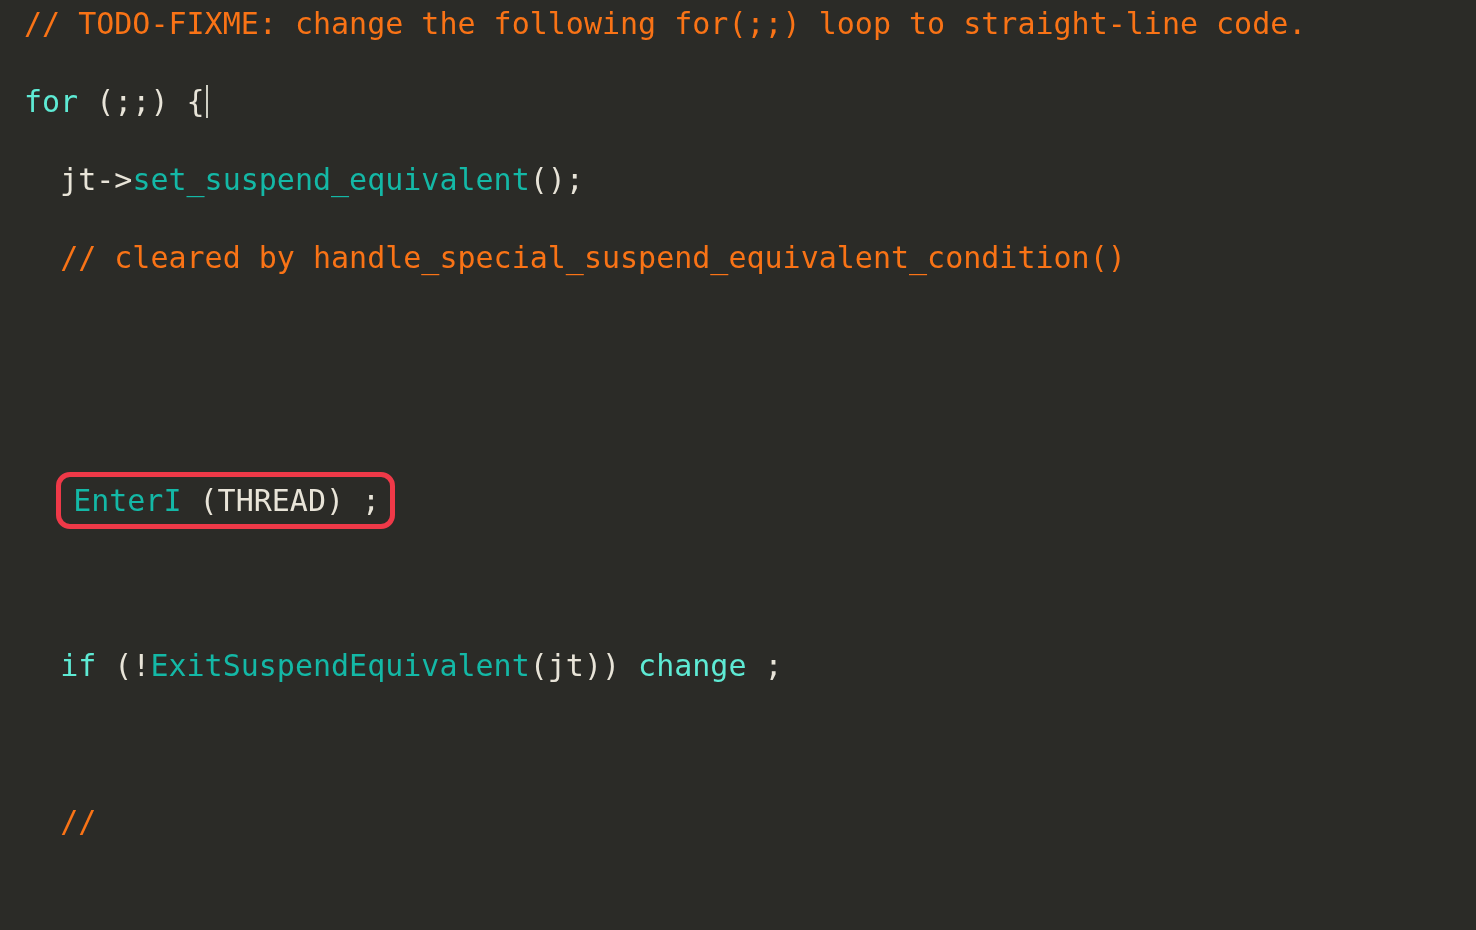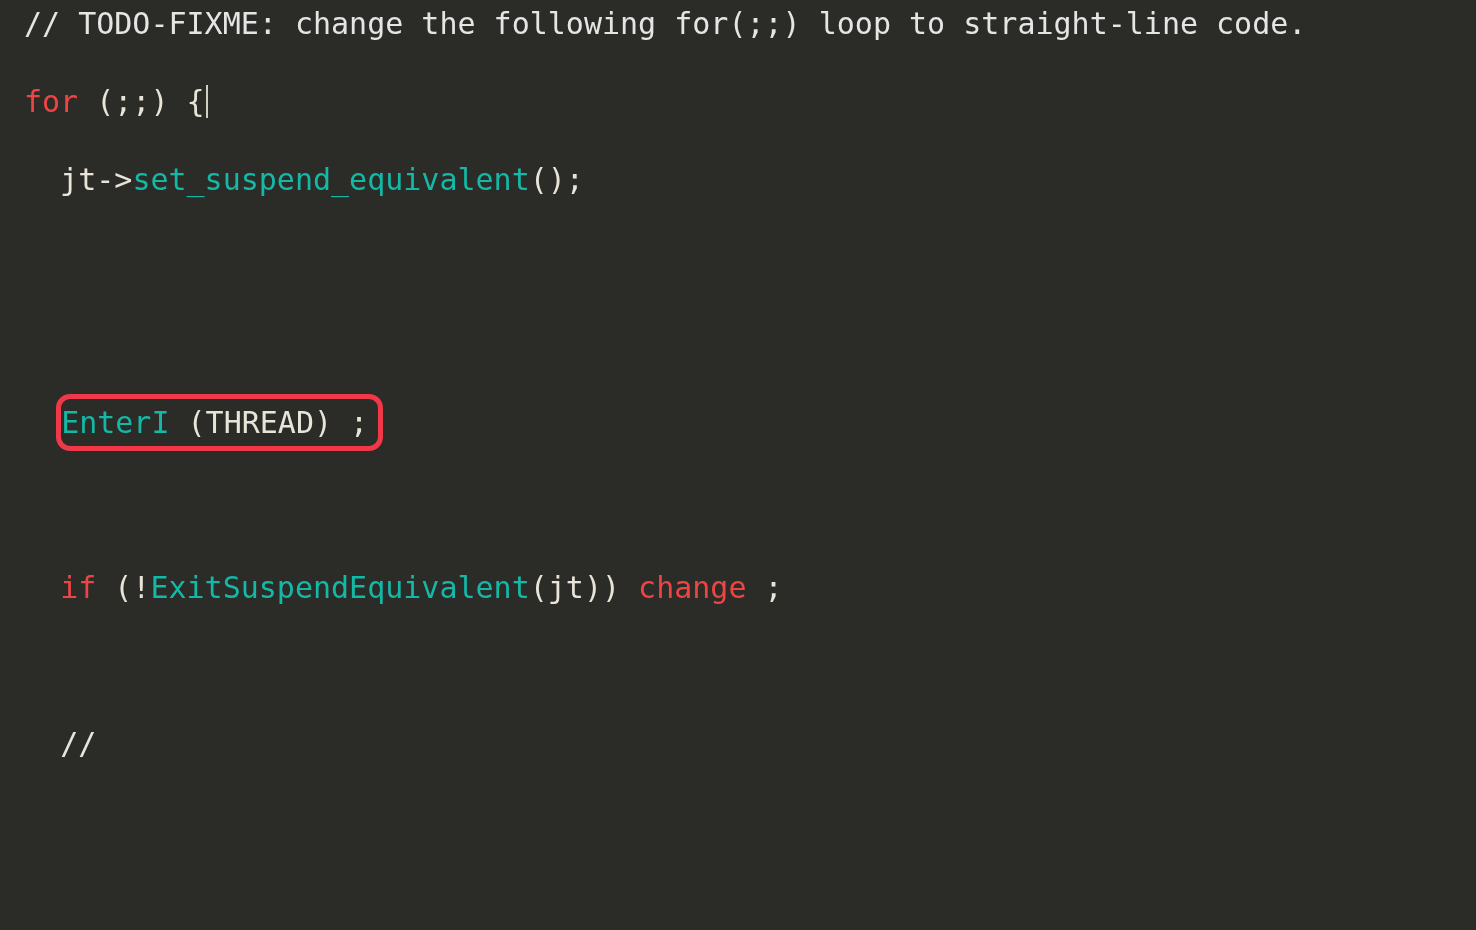--- a/index.html
+++ b/index.html
@@ -17,46 +17,47 @@
     font-size: 30px;
     line-height: 39px;
     color: #e8e4d8;
     white-space: pre;
   }
   .line {
     display: block;
     padding-left: 24px;
     position: relative;
   }
-  .comment { color: #e5e5e5; }
-  .keyword { color: #ef4444; }
+  .comment { color: #f97316; }
+  .keyword { color: #5eead4; }
   .call { color: #14b8a6; }
   .default { color: #e8e4d8; }
   .highlight-box {
     display: inline-block;
     border: 5px solid #ef3948;
     border-radius: 14px;
-    padding: 4px 10px 4px 0;
+    padding: 4px 10px 4px 12px;
     margin-left: -4px;
   }
   .caret {
     border-left: 2px solid #cfcfc4;
     display: inline-block;
     height: 33px;
     margin-bottom: -6px;
     margin-left: 1px;
     margin-right: -3px;
   }
 </style>
 </head>
 <body>
 
 <pre class="code"><span class="line"><span class="comment">// TODO-FIXME: change the following for(;;) loop to straight-line code.</span></span>
 <span class="line"><span class="keyword">for</span><span class="default"> (;;) {</span><span class="caret"></span></span>
 <span class="line"><span class="default">  jt-&gt;</span><span class="call">set_suspend_equivalent</span><span class="default">();</span></span>
+<span class="line"><span>  </span><span class="comment">// cleared by handle_special_suspend_equivalent_condition()</span></span>
 <span class="line"><span>  </span></span>
 <span class="line"><span></span> </span>
 <span class="line"><span>  </span><span class="highlight-box"><span class="call">EnterI</span><span class="default"> (THREAD) ;</span></span></span>
 <span class="line"><span></span> </span>
 <span class="line"><span>  </span><span class="keyword">if</span><span class="default"> (!</span><span class="call">ExitSuspendEquivalent</span><span class="default">(jt)) </span><span class="keyword">change</span><span class="default"> ;</span></span>
 <span class="line"><span></span> </span>
 <span class="line"><span>  </span><span class="comment">//</span></span>
 
 
 

